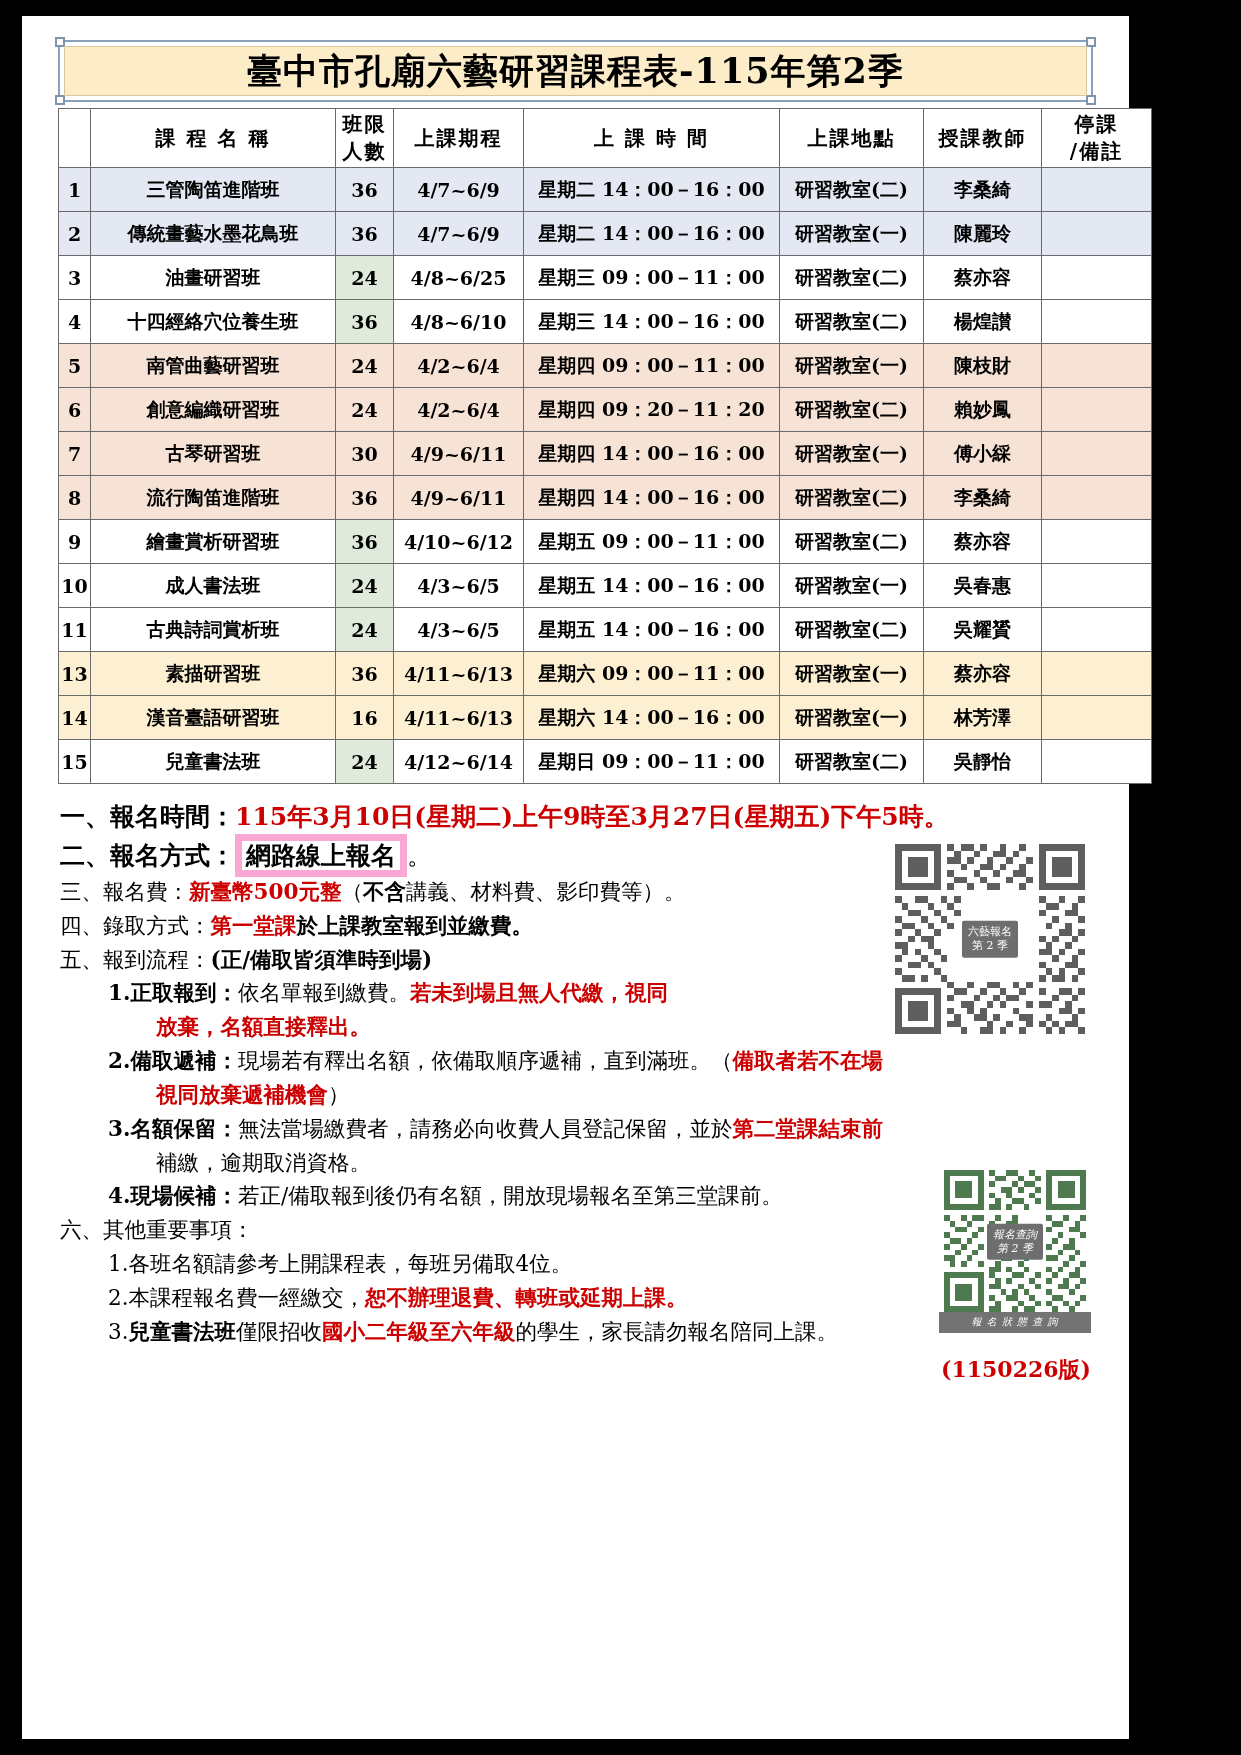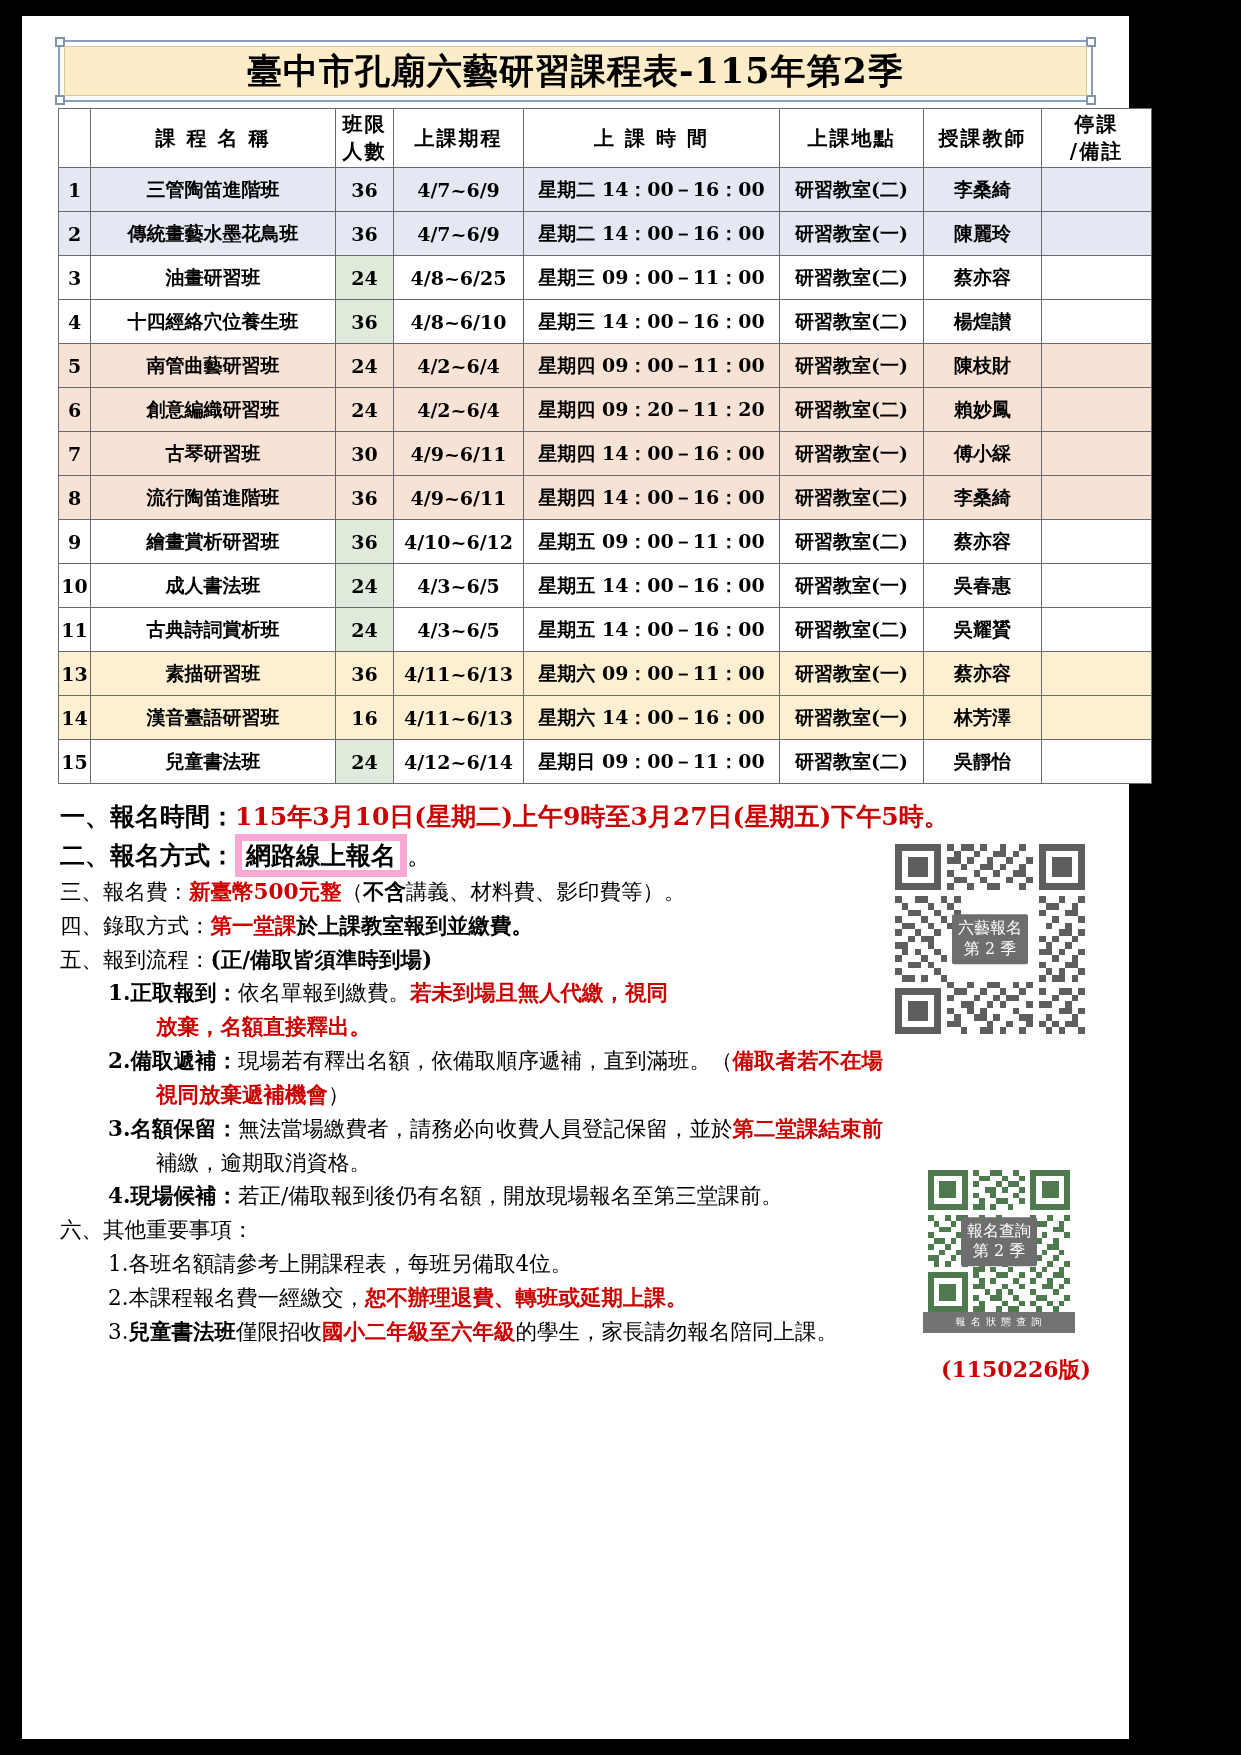--- a/index.html
+++ b/index.html
@@ -115,25 +115,25 @@
     position: absolute;
     background: #fff;
   }
   .qr svg { display:block; }
   .qr-caption {
     background: #737373; color: #fff; font-size: 10px;
     text-align:center; padding: 3px 0; letter-spacing:1px;
   }
   .qr-center-label {
     position:absolute; background:#6e6e6e; color:#fff;
-    font-size:16px; text-align:center; line-height:1.3;
+    font-size:11px; text-align:center; line-height:1.3;
     padding:4px 6px; border-radius:2px;
   }
   .qr1 { right: 6px; top: 46px; width: 190px; }
-  .qr2 { right: 16px; top: 372px; width: 152px; }
+  .qr2 { right: 0; top: 372px; width: 152px; font-style: italic; }
 </style>
 </head>
 <body>
 
 <div class="page">
 
   <div class="title-wrap">
     <div class="corner tl"></div>
     <div class="corner tr"></div>
     <div class="corner bl"></div>

